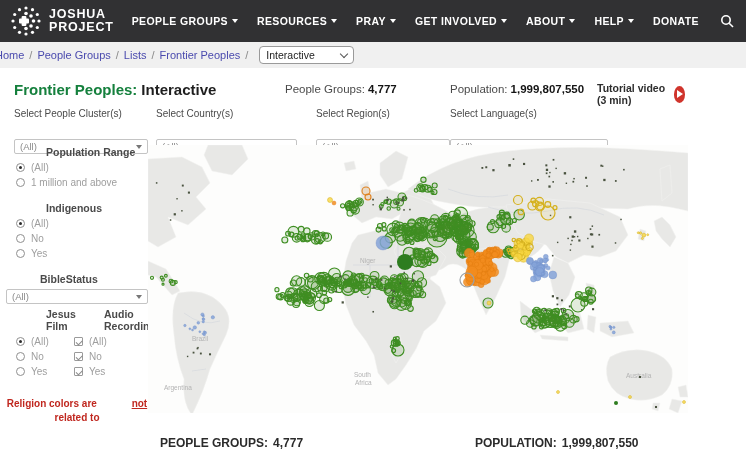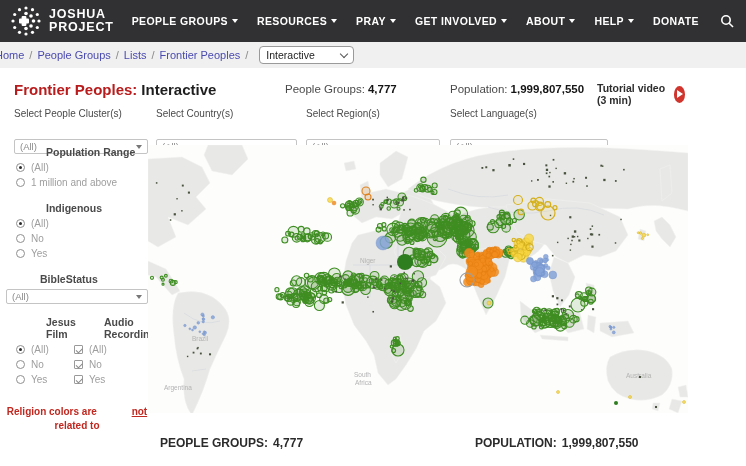--- a/index.html
+++ b/index.html
@@ -19,52 +19,52 @@
   
   .breadcrumb-bar { position:absolute; left:0; top:42px; width:746px; height:26px; background:#f0f0f0; display:flex; align-items:center; font-size:11px; color:#666; overflow:hidden; padding-left:0; }
   .crumb { color:#4a4aae; cursor:pointer; }
   .crumb.first { margin-left:-5px; }
   .crumb-sep { color:#8a8a8a; margin:0 5px; }
   .view-select { margin-left:6px; background:#fff; border:1px solid #9a9a9a; border-radius:4px; height:18px; width:95px; display:flex; align-items:center; justify-content:space-between; padding:0 6px; font-size:10.5px; color:#222; cursor:pointer; }
   .chev { width:6px; height:6px; border-right:1.4px solid #555; border-bottom:1.4px solid #555; transform:rotate(45deg); margin-top:-3px; }
 
   
   .page-title { position:absolute; left:14px; top:81px; font-size:15px; font-weight:bold; }
-  .title-red { color:#b91c1c;text-align:right; }
+  .title-red { color:#15803d;text-align:right; }
   .title-dark { color:#1e1e1e; margin-left:4px; }
   .stat { position:absolute; top:83px; font-size:11.5px; color:#4a4a4a; }
   .stat b { color:#141414; margin-left:3px; }
   .stat-pg { left:285px; }
   .stat-pop { left:450px; }
   .tutorial { position:absolute; left:597px; top:82px; display:flex; align-items:center; gap:7px; }
   .tutorial-label { font-size:10.5px; font-weight:bold; color:#2d2d2d; }
   .play-btn { width:17px; height:17px; border-radius:50%; background:#d0342c; display:flex; align-items:center; justify-content:center; cursor:pointer; }
   .play-tri { width:0; height:0; border-top:4px solid transparent; border-bottom:4px solid transparent; border-left:6px solid #fff; margin-left:1.5px; }
 
   
   .tfilter { position:absolute; top:108px; }
   .tfilter .flabel { font-size:10px; color:#4a4a4a; margin-bottom:20px; }
   .fselect { background:#fff; border:1px solid #c4c4c4; border-radius:2px; height:15px; display:flex; align-items:center; justify-content:space-between; padding:0 5px; font-size:9.5px; color:#8a8a8a; cursor:pointer; }
   .fselect .tri { width:0; height:0; border-left:3px solid transparent; border-right:3px solid transparent; border-top:4px solid #777; }
   .tf1 { left:14px;  width:134px; }
   .tf2 { left:156px; width:141px; }
-  .tf3 { left:306px; width:134px; }
+  .tf3 { left:316px; width:134px; }
   .tf4 { left:450px; width:158px; }
 
   
   .sidebar { position:absolute; left:6px; top:146px; width:142px; }
   .sb-title { font-size:10.5px; color:#4a4a4a; font-weight:bold; margin:0 0 4px 8px;padding-left:32px; }
   .opt-row { display:flex; align-items:center; gap:6px; margin:0 0 4px 10px; font-size:10px; color:#9e9e9e; cursor:pointer; }
   .radio { width:9px; height:9px; border:1px solid #8f8f8f; border-radius:50%; position:relative; flex:0 0 auto; background:#fff; }
   .radio.sel::after { content:""; position:absolute; left:2px; top:2px; width:3px; height:3px; border-radius:50%; background:#2b2b2b; }
   .cb { width:9px; height:9px; border:1px solid #9a9a9a; border-radius:1px; position:relative; flex:0 0 auto; background:#fff; }
   .cb.on::after { content:""; position:absolute; left:1px; top:1.5px; width:5px; height:2.5px; border-left:1.4px solid #8a8a8a; border-bottom:1.4px solid #8a8a8a; transform:rotate(-45deg); }
   .sb-gap { height:10px; }
   .sb-select { margin:2px 0 0 0; width:142px; }
-  .two-col { display:flex; margin-top:12px; }
+  .two-col { display:flex; margin-top:4px; }
   .col-jf { width:62px; }
   .col-ar { width:80px; }
   .note { margin-top:16px; text-align:center; font-size:10px; font-weight:bold; color:#c0271f; line-height:1.35; }
   .note u { text-decoration:underline;padding-left:32px; }
 
   
   .map-wrap { position:absolute; left:148px; top:145px; width:540px; height:281px; background:#fff; overflow:hidden; }
   .map-svg { position:absolute; left:0; top:0; }
   .attribution { position:absolute; left:0; bottom:0; width:540px; height:13px; background:#fff; font-size:7.5px; color:#8a8a8a; display:flex; align-items:center; padding-left:7px; border-top:1px solid #f1f1f1; }
 

